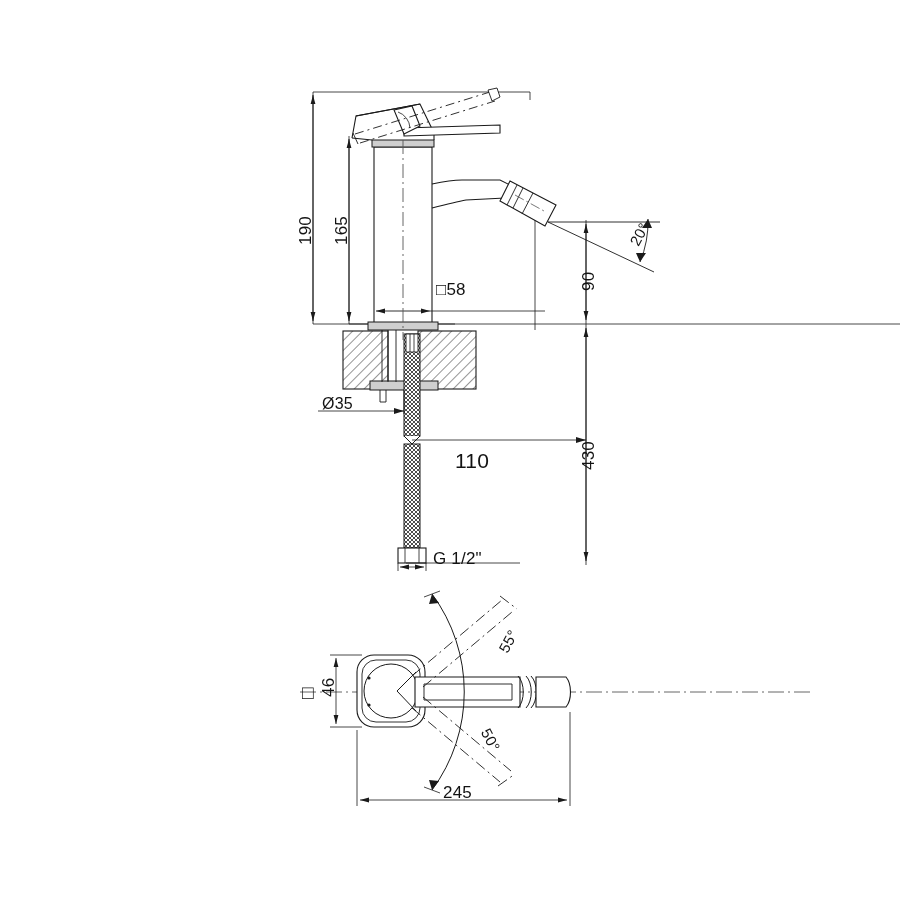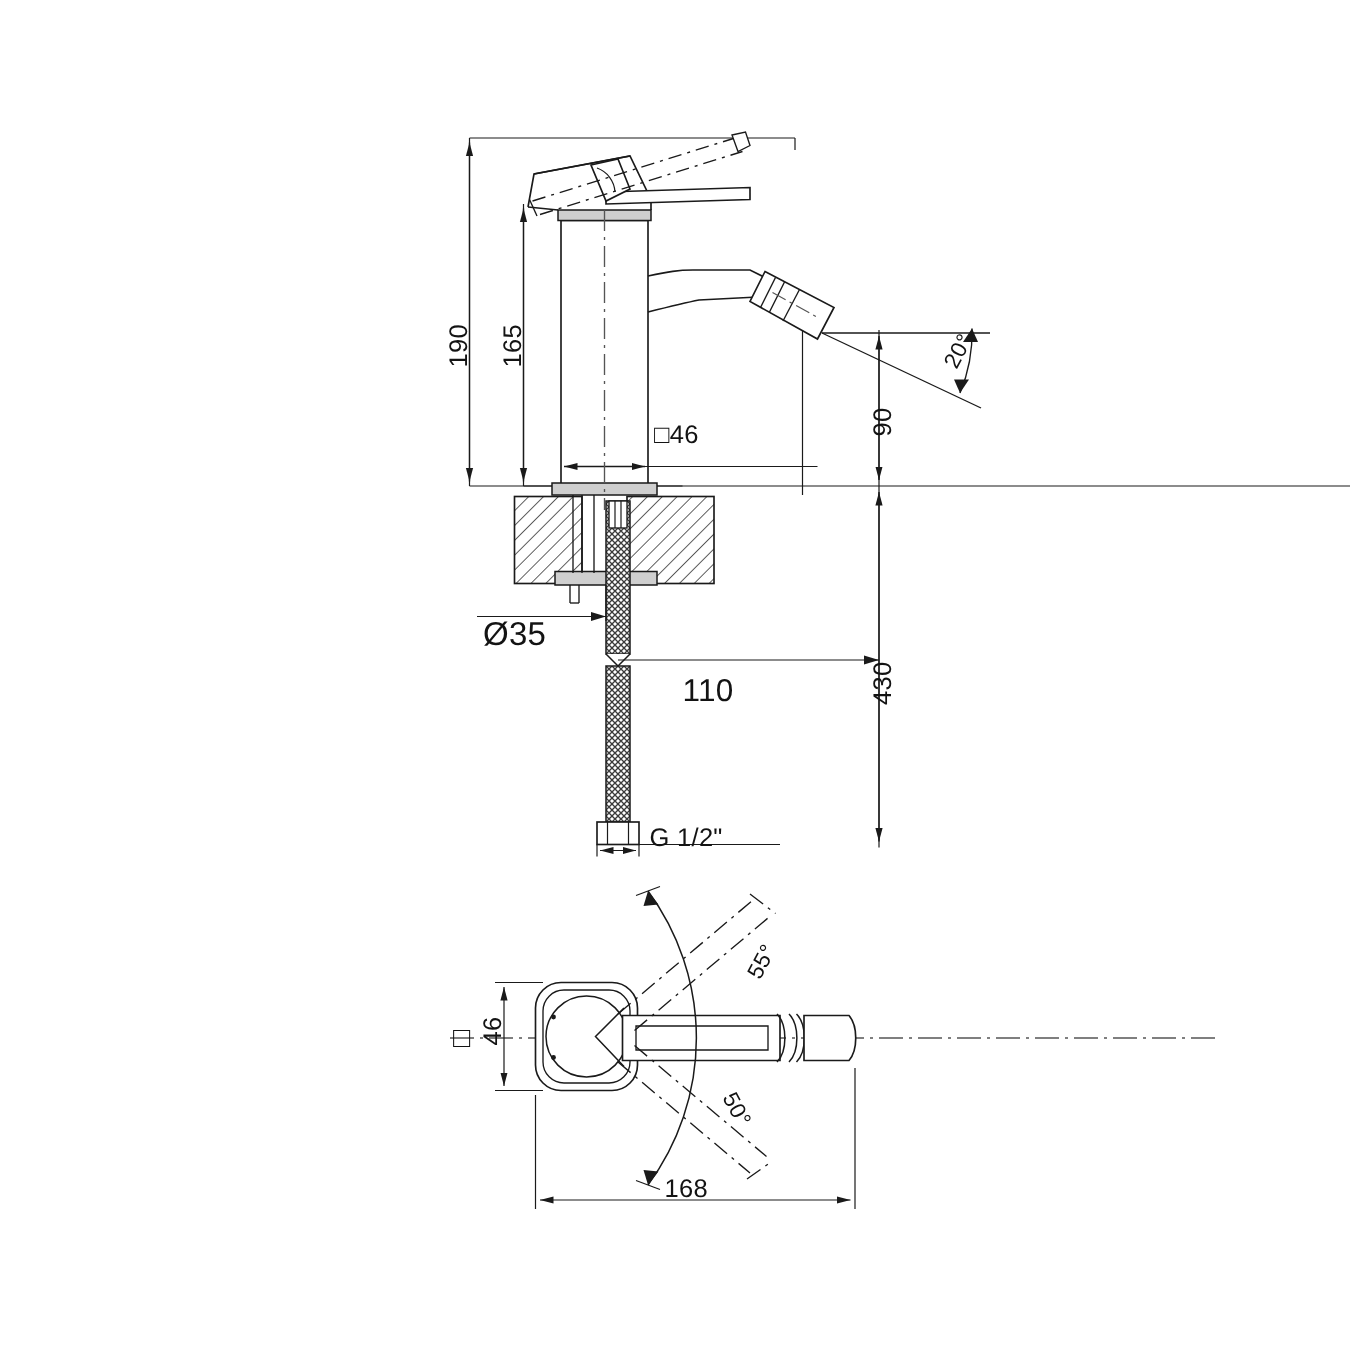--- a/index.html
+++ b/index.html
@@ -209,37 +209,37 @@
       <line x1="360" y1="800" x2="567" y2="800" marker-start="url(#arrR)" marker-end="url(#arrL)"></line>
     </g>
 
   </g>
 </svg>
 
 <span class="lbl" style="left:297px;top:245px;font-size:17px;transform:rotate(-90deg);transform-origin:0 0;">190</span>
 
 <span class="lbl" style="left:333px;top:245px;font-size:17px;transform:rotate(-90deg);transform-origin:0 0;">165</span>
 
-<span class="lbl" style="left:436px;top:281px;font-size:17px;">□46</span>
-
-<span class="lbl" style="left:322px;top:412px;font-size:22px;">Ø35</span>
+<span class="lbl" style="left:436px;top:281px;font-size:17px;">□58</span>
+
+<span class="lbl" style="left:322px;top:396px;font-size:16px;">Ø35</span>
 
 <span class="lbl" style="left:580px;top:291px;font-size:17px;transform:rotate(-90deg);transform-origin:0 0;">90</span>
 
 <span class="lbl" style="left:580px;top:470px;font-size:17px;transform:rotate(-90deg);transform-origin:0 0;">430</span>
 
 <span class="lbl" style="left:455px;top:450px;font-size:21px;">110</span>
 
 <span class="lbl" style="left:433px;top:550px;font-size:17px;">G 1/2"</span>
 
 <span class="lbl" style="left:627px;top:241px;font-size:15px;transform:rotate(-62deg);transform-origin:0 0;">20°</span>
 
 <span class="lbl" style="left:320px;top:697px;font-size:17px;transform:rotate(-90deg);transform-origin:0 0;">46</span>
 
 <span class="lbl" style="left:302px;top:683px;font-size:19px;">□</span>
 
 <span class="lbl" style="left:496px;top:648px;font-size:15px;transform:rotate(-62deg);transform-origin:0 0;">55°</span>
 
 <span class="lbl" style="left:492px;top:726px;font-size:15px;transform:rotate(62deg);transform-origin:0 0;">50°</span>
 
-<span class="lbl" style="left:443px;top:784px;font-size:17px;">168</span>
+<span class="lbl" style="left:443px;top:784px;font-size:17px;">245</span>
 
 </div>
 
 </body></html>

